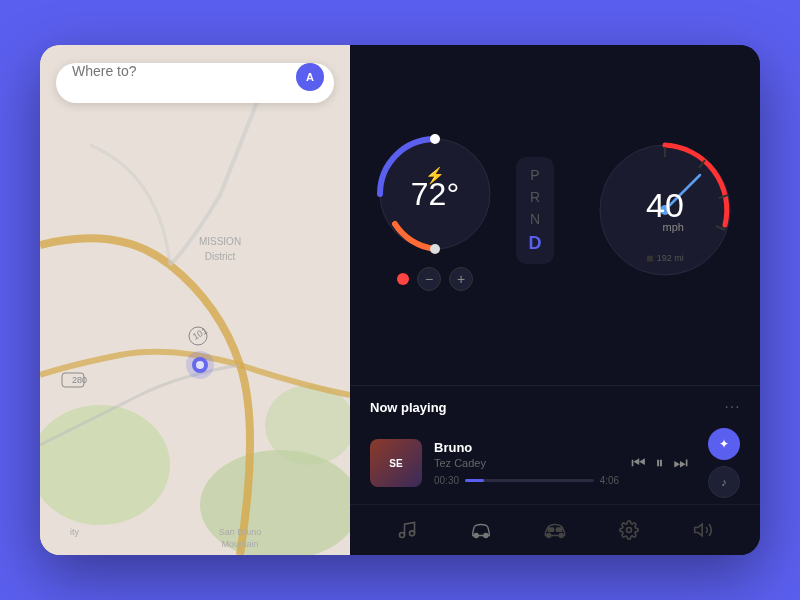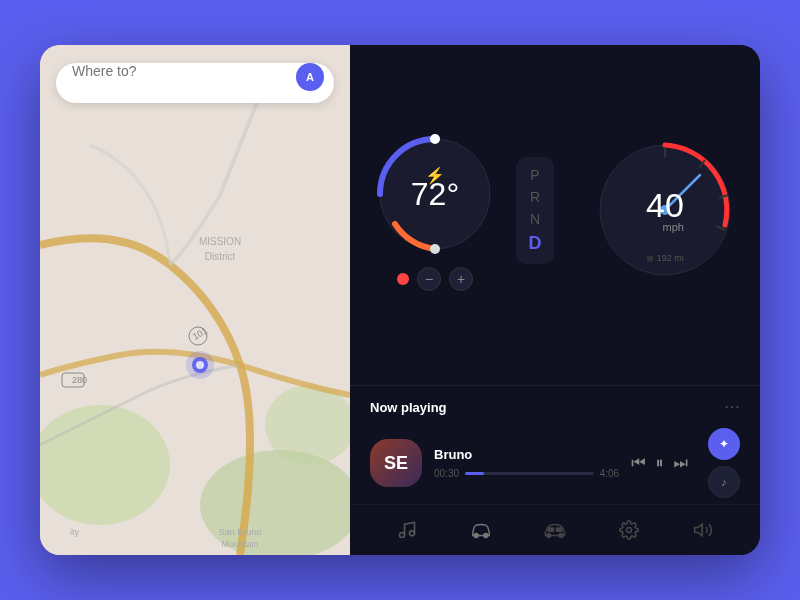--- a/index.html
+++ b/index.html
@@ -220,27 +220,27 @@
       cursor: pointer;
     }
     .music-row {
       display: flex;
       align-items: center;
       gap: 12px;
     }
     .album-art {
       width: 52px;
       height: 48px;
-      border-radius: 18px;
+      border-radius: 8px;
       background: linear-gradient(135deg, #8B3A2A, #3A2A5A);
       display: flex;
       align-items: center;
       justify-content: center;
       color: white;
-      font-size: 18px;
+      font-size: 10px;
       font-weight: 700;
       flex-shrink: 0;
     }
     .song-info {
       flex: 1;
       min-width: 0;
     }
     .song-title {
       color: white;
       font-size: 13px;
@@ -436,20 +436,21 @@
 
     <div class="music-section">
       <div class="music-header">
         <span class="now-playing-label">Now playing</span>
         <span class="dots-btn">···</span>
       </div>
       <div class="music-row">
         <div class="album-art">SE</div>
         <div class="song-info">
           <div class="song-title">Bruno</div>
+          <div class="song-artist">Tez Cadey</div>
           <div class="progress-row">
             <span class="time-label">00:30</span>
             <div class="progress-bar-wrap">
               <div class="progress-fill" style="width:15%"></div>
             </div>
             <span class="time-label">4:06</span>
           </div>
         </div>
         <div class="music-controls">
           <button class="ctrl-btn">⏮</button>

